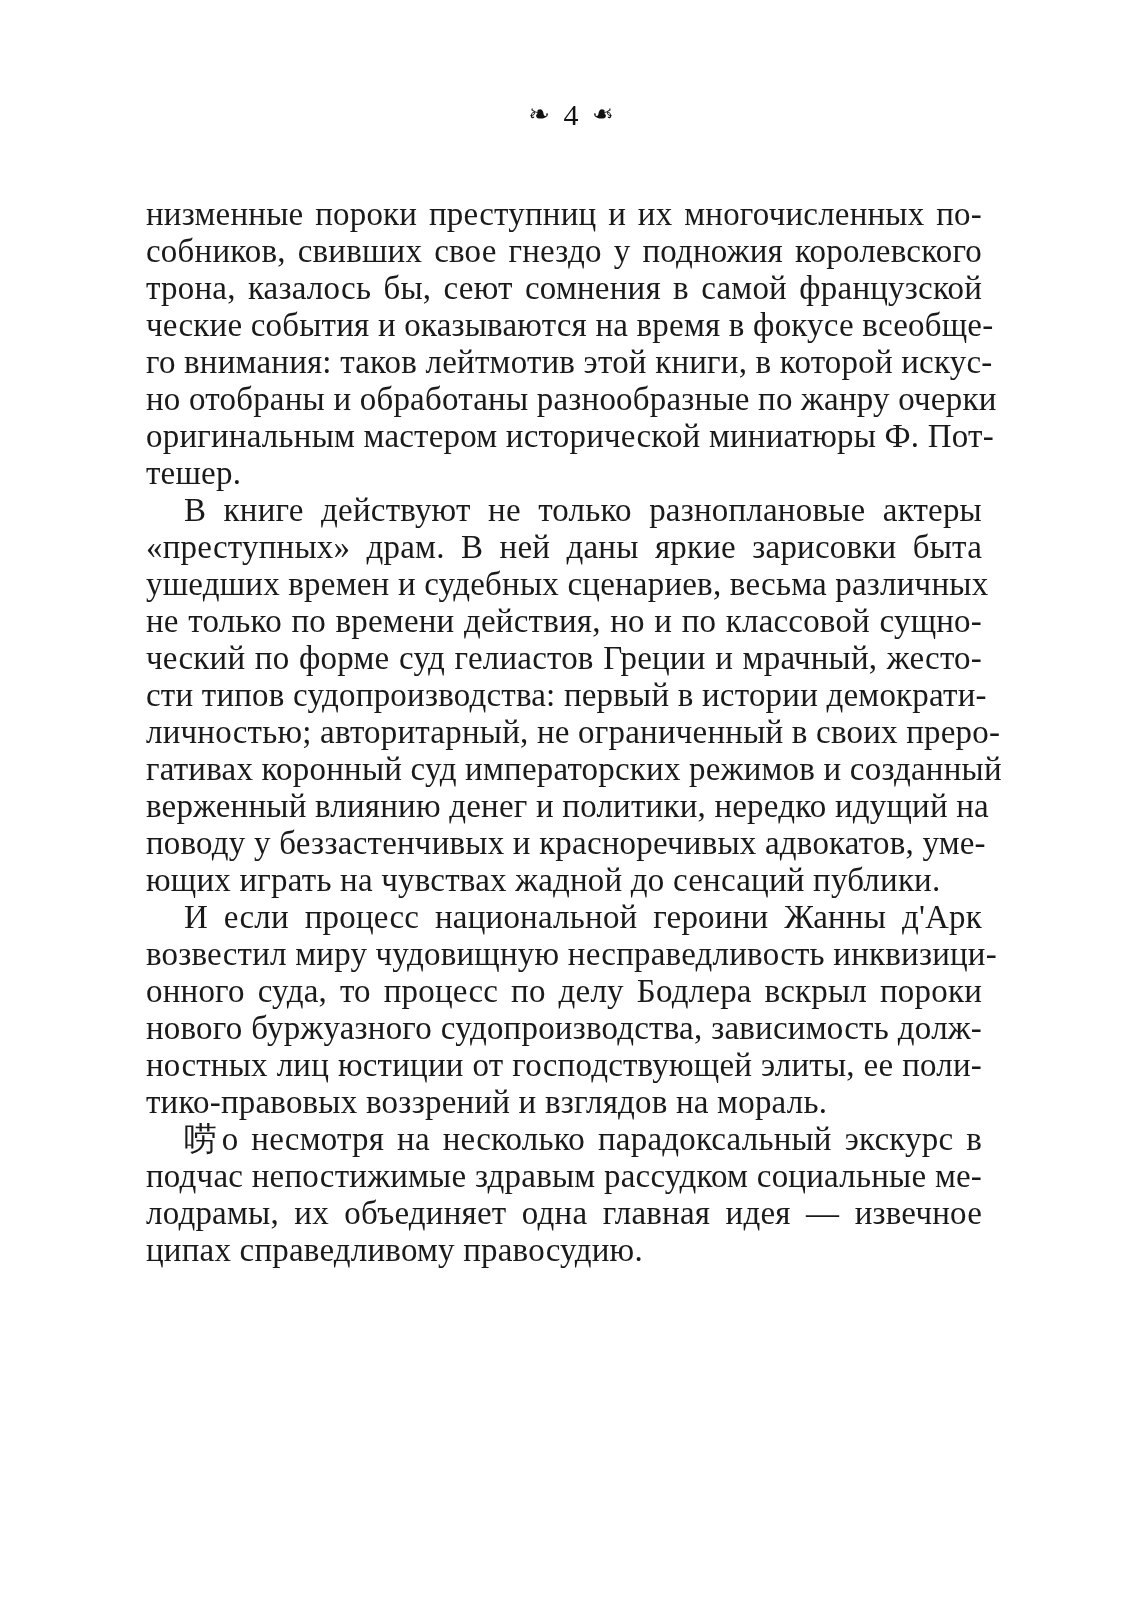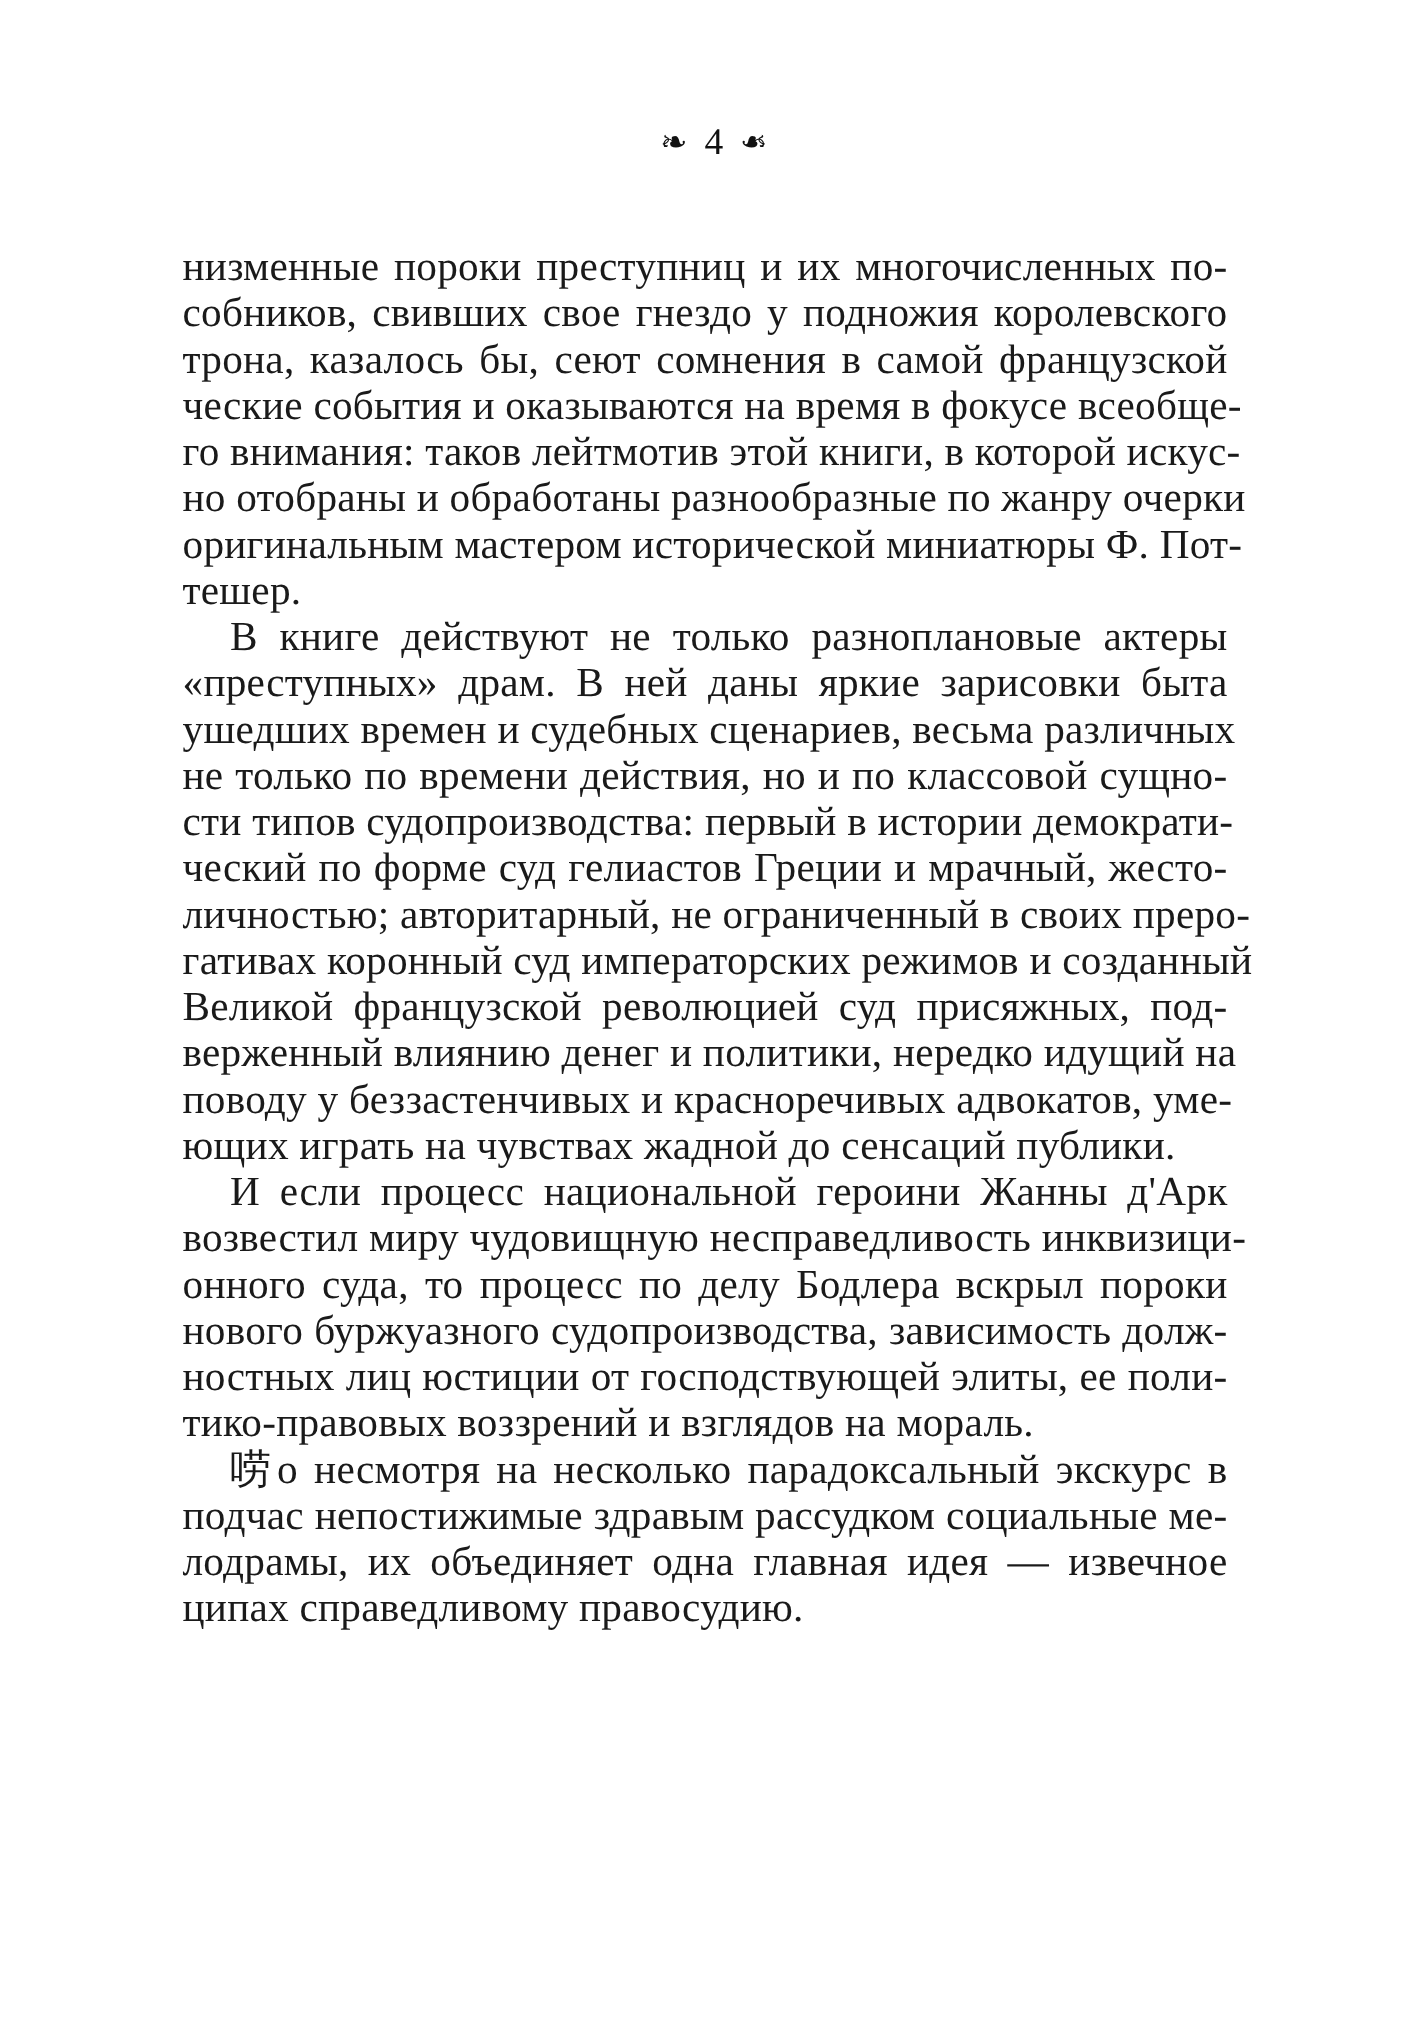--- a/index.html
+++ b/index.html
@@ -82,25 +82,24 @@
     <div class="line">но отобраны и обработаны разнообразные по жанру очерки</div>
     <div class="line">оригинальным мастером исторической миниатюры Ф. Пот-</div>
     <div class="line last">тешер.</div>
   </div>
 
   <div>
     <div class="line indent">В книге действуют не только разноплановые актеры</div>
     <div class="line">«преступных» драм. В ней даны яркие зарисовки быта</div>
     <div class="line">ушедших времен и судебных сценариев, весьма различных</div>
     <div class="line">не только по времени действия, но и по классовой сущно-</div>
+    <div class="line">ческий по форме суд гелиастов Греции и мрачный, жесто-</div>
     <div class="line">сти типов судопроизводства: первый в истории демократи-</div>
-    <div class="line">ческий по форме суд гелиастов Греции и мрачный, жесто-</div>
     <div class="line">личностью; авторитарный, не ограниченный в своих преро-</div>
     <div class="line">гативах коронный суд императорских режимов и созданный</div>
-    <div class="line">Великой французской революцией суд присяжных, под-</div>
     <div class="line">верженный влиянию денег и политики, нередко идущий на</div>
     <div class="line">поводу у беззастенчивых и красноречивых адвокатов, уме-</div>
     <div class="line last">ющих играть на чувствах жадной до сенсаций публики.</div>
   </div>
 
   <div>
     <div class="line indent">И если процесс национальной героини Жанны д'Арк</div>
     <div class="line">возвестил миру чудовищную несправедливость инквизици-</div>
     <div class="line">онного суда, то процесс по делу Бодлера вскрыл пороки</div>
     <div class="line">нового буржуазного судопроизводства, зависимость долж-</div>

